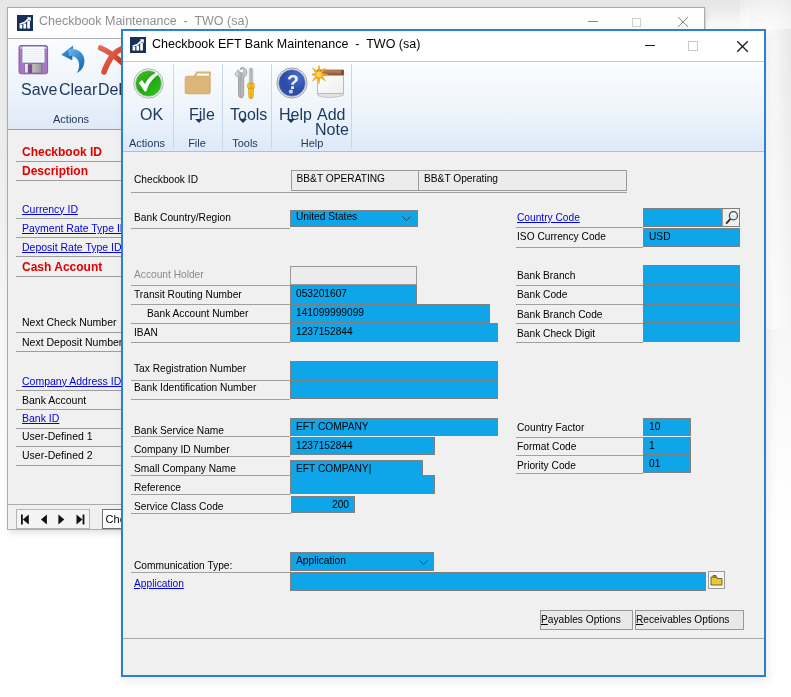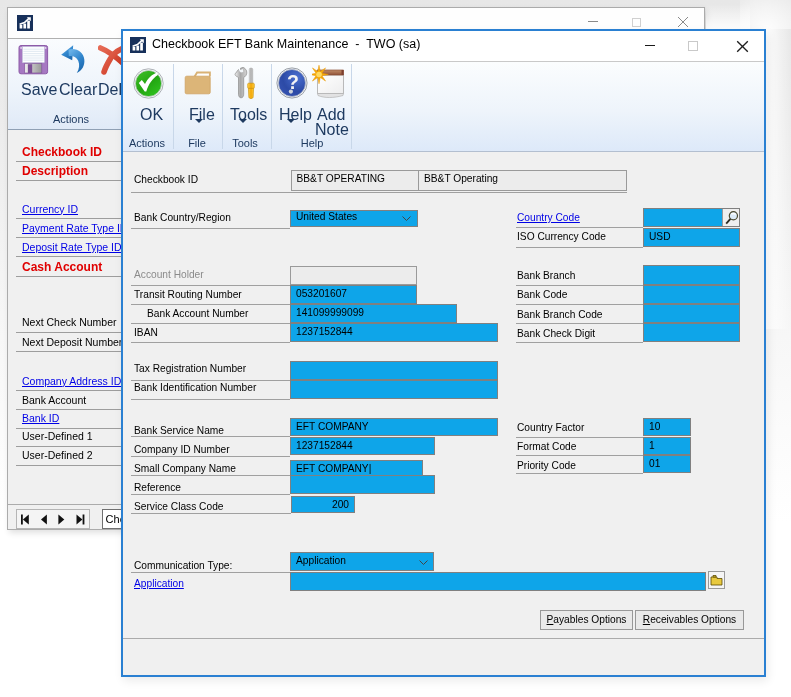--- a/index.html
+++ b/index.html
@@ -41,36 +41,37 @@
 .dArrow { position:absolute; width:0; height:0; border-left:4px solid transparent;
   border-right:4px solid transparent; border-top:4px solid #1e3a60; }
 
 .flabel { position:absolute; font-size:10.2px; white-space:nowrap; }
 .fline { position:absolute; height:1px; background:#a0a0a0; }
 .fbox { position:absolute; background:#0ea5e9; border:1px solid #808080; font-size:10.2px;
   line-height:16px; padding-left:5px; white-space:nowrap; overflow:hidden; }
 .fbox.dis { background:#ececec; border-color:#9a9a9a; }
 .gray { color:#8b8b8b; }
 .btn { position:absolute; background:#e9e9e9; border:1px solid #989898; font-size:10.2px;
-  text-align:center; color:#000; }
+  text-align:left; color:#000; }
 .btn u { text-decoration:underline; }
 </style>
 </head>
 <body>
 
 <div id="bgwin">
   <div id="bgtitle">
     <svg class="abs" style="left:9px;top:7px" width="16" height="16" viewBox="0 0 16 16">
       <rect x="0" y="0" width="16" height="16" fill="#17305a"></rect>
       <rect x="2.6" y="9.8" width="2.7" height="3.7" fill="#fff"></rect>
       <rect x="6.4" y="8.6" width="2.7" height="4.9" fill="#fff"></rect>
       <rect x="10.2" y="5.6" width="2.7" height="7.9" fill="#fff"></rect>
       <path d="M2.6 9.2 L7.5 7.6 L12.2 3.2" stroke="#fff" stroke-width="1.7" fill="none"></path>
       <path d="M9.8 2.2 L13.8 2.2 L13.8 6.2 Z" fill="#fff" transform="rotate(0 11.8 4.2)"></path>
     </svg>
+    <div class="ttxt">Checkbook Maintenance&nbsp; -&nbsp; TWO (sa)</div>
     <div class="abs" style="left:580px;top:13px;width:10px;height:1px;background:#8a8a8a"></div>
     <div class="abs" style="left:624px;top:9.5px;width:9px;height:9px;border:1px solid #d0d0d0"></div>
     <svg class="abs" style="left:669px;top:8px" width="12" height="12" viewBox="0 0 12 12">
       <path d="M1 1 L11 11 M11 1 L1 11" stroke="#8a8a8a" stroke-width="1"></path>
     </svg>
   </div>
   <div id="bgribbon">
 
     <svg class="abs" style="left:10px;top:5.5px" width="31" height="31" viewBox="0 0 31 31">
       <defs>
@@ -313,21 +314,21 @@
     <div class="fbox" style="left:520px;top:196.5px;width:97px;height:19px">USD</div>
 
     <div class="flabel gray" style="left:11px;top:238px">Account Holder</div>
     <div class="fline" style="left:8px;top:253.5px;width:159px"></div>
     <div class="fbox dis" style="left:167px;top:235px;width:127px;height:19px"></div>
     <div class="flabel" style="left:11px;top:257.5px">Transit Routing Number</div>
     <div class="fline" style="left:8px;top:272.8px;width:159px"></div>
     <div class="fbox" style="left:167px;top:253.5px;width:127px;height:19.3px">053201607</div>
     <div class="flabel" style="left:24px;top:277px">Bank Account Number</div>
     <div class="fline" style="left:8px;top:292px;width:159px"></div>
-    <div class="fbox" style="left:167px;top:272.8px;width:167px;height:19.2px">141099999099</div>
+    <div class="fbox" style="left:167px;top:272.8px;width:200px;height:19.2px">141099999099</div>
     <div class="flabel" style="left:11px;top:296.3px">IBAN</div>
     <div class="fline" style="left:8px;top:311.3px;width:159px"></div>
     <div class="fbox" style="left:167px;top:292px;width:207.5px;height:19.3px">1237152844</div>
 
     <div class="flabel" style="left:394px;top:239px">Bank Branch</div>
     <div class="fline" style="left:393px;top:253.7px;width:127px"></div>
     <div class="fbox" style="left:520px;top:234px;width:97px;height:19.7px"></div>
     <div class="flabel" style="left:394px;top:258.3px">Bank Code</div>
     <div class="fline" style="left:393px;top:272.9px;width:127px"></div>
     <div class="fbox" style="left:520px;top:253.7px;width:97px;height:19.2px"></div>

